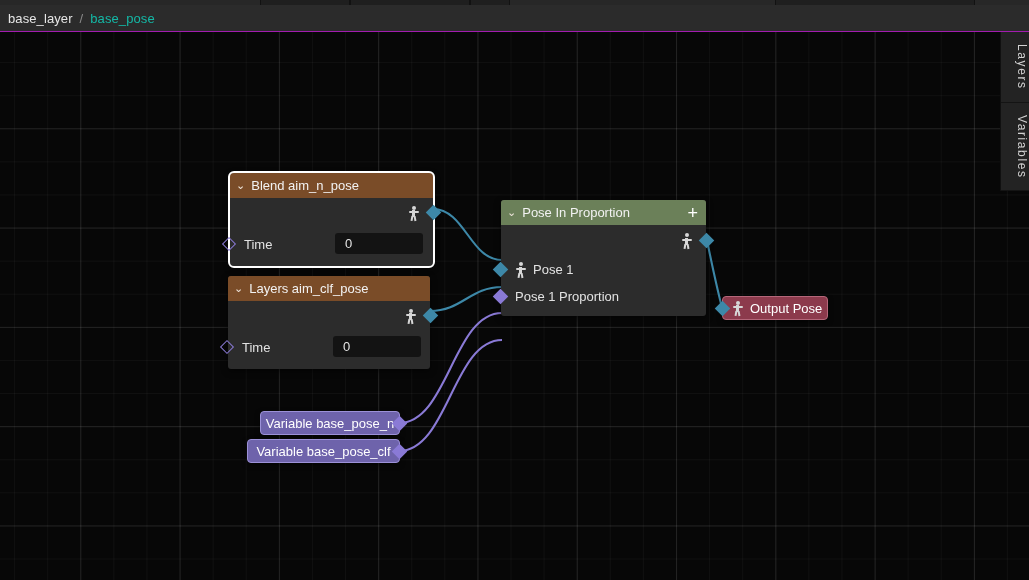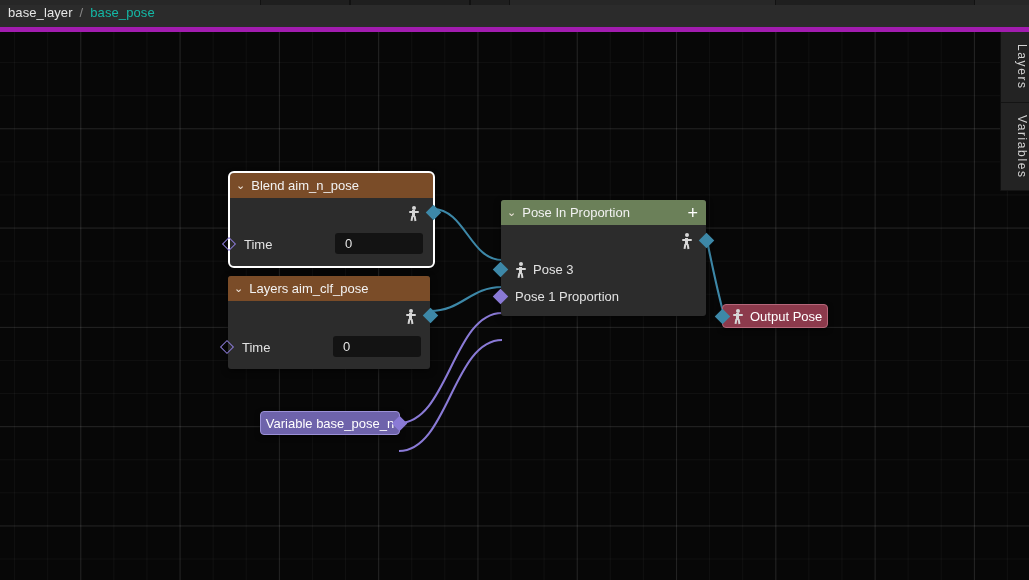--- a/index.html
+++ b/index.html
@@ -27,23 +27,23 @@
     background: #1f1f1f;
     border-left: 1px solid #121212;
     border-right: 1px solid #121212;
   }
 
   
   .breadcrumb-bar {
     position: absolute; left: 0; top: 5px;
     width: 1029px; height: 27px;
     background: #2b2b2b;
-    display: flex; align-items: flex-start;
+    display: flex; align-items: center;
     padding-left: 8px;
-    border-bottom: 5px solid #a21caf;
+    border-bottom: 1px solid #a21caf;
   }
   .crumb {
     font-size: 13px;
     color: #e6e6e6;
     letter-spacing: .1px;
   }
   .crumb.dim { color: #14b8a6; }
   .crumb-sep {
     font-size: 13px; color: #8a8a8a;
     margin: 0 7px;
@@ -307,36 +307,40 @@
         </div>
         <div class="row">
           <span class="pin in pose" style="top:8px;"></span>
           <span class="posefig">
               <i class="hd"></i>
               <i class="ar"></i>
               <i class="bd"></i>
               <i class="lg1"></i>
               <i class="lg2"></i>
             </span>
-          <span>Pose 3</span>
+          <span>Pose 1</span>
         </div>
         <div class="row">
           <span class="pin in number" style="top:8px;"></span>
           <span>Pose 1 Proportion</span>
         </div>
       </div>
     </div>
 
     <div class="varnode" style="left:260px; top:379px; width:140px;">
       <span>Variable base_pose_n</span>
       <span class="pin out number" style="top:6px;"></span>
     </div>
 
-
-    <div class="outnode" style="left:722px; top:272px; width:106px;">
+    <div class="varnode" style="left:247px; top:407px; width:153px;">
+      <span>Variable base_pose_clf</span>
+      <span class="pin out number" style="top:6px;"></span>
+    </div>
+
+    <div class="outnode" style="left:722px; top:264px; width:106px;">
       <span class="posefig">
           <i class="hd"></i>
           <i class="ar"></i>
           <i class="bd"></i>
           <i class="lg1"></i>
           <i class="lg2"></i>
         </span>
       <span>Output Pose</span>
       <span class="pin in pose" style="top:6px;"></span>
     </div>

